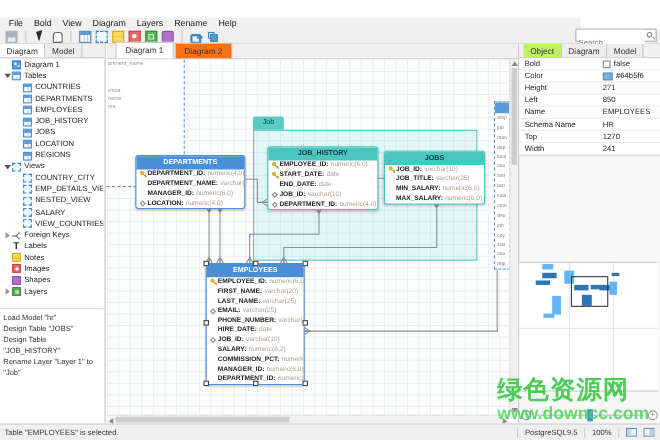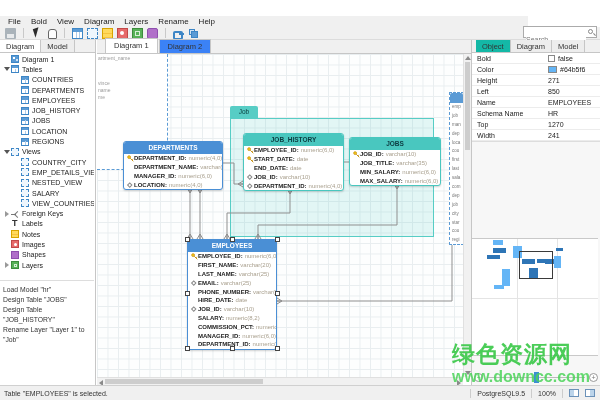--- a/index.html
+++ b/index.html
@@ -64,21 +64,21 @@
 .ti-note{background:linear-gradient(180deg,#ffd95c 0 3px,#f6c33d 3px 4px,#ffd95c 4px);border:1px solid #d8a400}
 .ti-image{background:#e66a6a;border:1px solid #c14848}
 .ti-image::after{content:"";position:absolute;left:1.5px;top:1.5px;width:3px;height:3px;background:#fff;border-radius:50%}
 .ti-shape{background:#b06fc9;border:1px solid #8e4fae}
 .ti-layer{background:#58b158;border:1px solid #3c8c3c}
 .ti-layer::after{content:"";position:absolute;left:1.5px;top:1.5px;right:1.5px;bottom:1.5px;border:1px solid #d6efd6}
 .histpanel{position:absolute;left:0;top:240px;right:1px;border-top:1px solid #ddd;padding:4px 3px;font-size:6.8px;color:#333;line-height:10px}
 
 .canvas-wrap{position:absolute;left:97px;top:40px;width:374px;bottom:15px}
 .canvas-tabs{height:14px;background:#f0f0f0;border-bottom:1px solid #c6c6c6;display:flex;align-items:flex-end;padding-left:8px}
-.ctab{font-size:7.5px;color:#333;padding:2px 8px;border:1px solid #c6c6c6;border-bottom:none;background:#3b82f6;margin-right:1px}
+.ctab{font-size:7.5px;color:#333;padding:2px 8px;border:1px solid #c6c6c6;border-bottom:none;background:#f97316;margin-right:1px}
 .ctab.active{background:#fff;padding-bottom:3px}
 .canvas{position:absolute;left:0;top:14px;right:8px;bottom:8px;background:#fdfefe;overflow:hidden;
  background-image:linear-gradient(#e9eef0 1px,transparent 1px),linear-gradient(90deg,#e9eef0 1px,transparent 1px);background-size:10.5px 10.5px}
 .page{position:absolute;left:0;top:0;width:71px;height:116px;background:#fff;border-right:1px dashed #5b9bd5;border-bottom:1px dashed #5b9bd5;z-index:1}
 .frag{position:absolute;font-size:5px;color:#9a9a9a;white-space:nowrap}
 .layer-rect{position:absolute;background:rgba(87,205,197,.16);border:1px solid #57cdc5;z-index:2}
 .layer-tab{position:absolute;background:#57cdc5;color:#083c3c;font-size:6.5px;line-height:12px;text-align:center;border-radius:2px 2px 0 0;z-index:2}
 svg.conn{position:absolute;left:0;top:0;z-index:4}
 .er{position:absolute;background:#fff;border-radius:3px;box-shadow:0 1px 2px rgba(0,0,0,.18);z-index:5}
 .er.blue{border:1px solid #4a8fd5}
@@ -103,21 +103,21 @@
 .varr.dn{bottom:2px;border-left:3px solid transparent;border-right:3px solid transparent;border-top:4px solid #8a8a8a}
 .hscroll{position:absolute;left:0;right:8px;bottom:0;height:8px;background:#f1f1f1;border-top:1px solid #e0e0e0}
 .hthumb{position:absolute;top:1px;bottom:1px;left:8px;width:158px;background:#cdcdcd}
 .harr{position:absolute;top:1.5px;width:0;height:0}
 .harr.lf{left:2px;border-top:3px solid transparent;border-bottom:3px solid transparent;border-right:4px solid #8a8a8a}
 .harr.rt{right:2px;border-top:3px solid transparent;border-bottom:3px solid transparent;border-left:4px solid #8a8a8a}
 
 .rightpanel{position:absolute;left:471px;top:40px;width:129px;bottom:15px;background:#f7f7f7;border-left:1px solid #c6c6c6}
 .rtabs{height:13px;background:#f0f0f0;display:flex;border-bottom:1px solid #c6c6c6;padding-left:4px}
 .rtab{font-size:7.5px;color:#333;padding:2px 6px 0 6px;border-right:1px solid #c6c6c6;background:#ededed}
-.rtab.active{background:#14b8a6}
+.rtab.active{background:#bef264}
 .props{background:#fff;border-bottom:1px solid #ddd}
 .prow{height:11px;display:flex;align-items:center;border-bottom:1px solid #ececec;font-size:7px;color:#222}
 .plabel{width:76px;padding-left:5px;flex:0 0 76px}
 .pval{flex:1;display:flex;align-items:center;gap:3px}
 .checkbox{width:7px;height:7px;border:1px solid #888;background:#fff}
 .swatch{width:9px;height:7px;border:1px solid #888}
 
 .minimap{position:absolute;left:472px;top:238px;width:126px;height:118px;background:#fff;border-top:1px solid #c9c9c9;border-bottom:1px solid #c9c9c9;z-index:20}
 .mmgrid{position:absolute;background:#e4e4e4}
 .mm-block{position:absolute}

